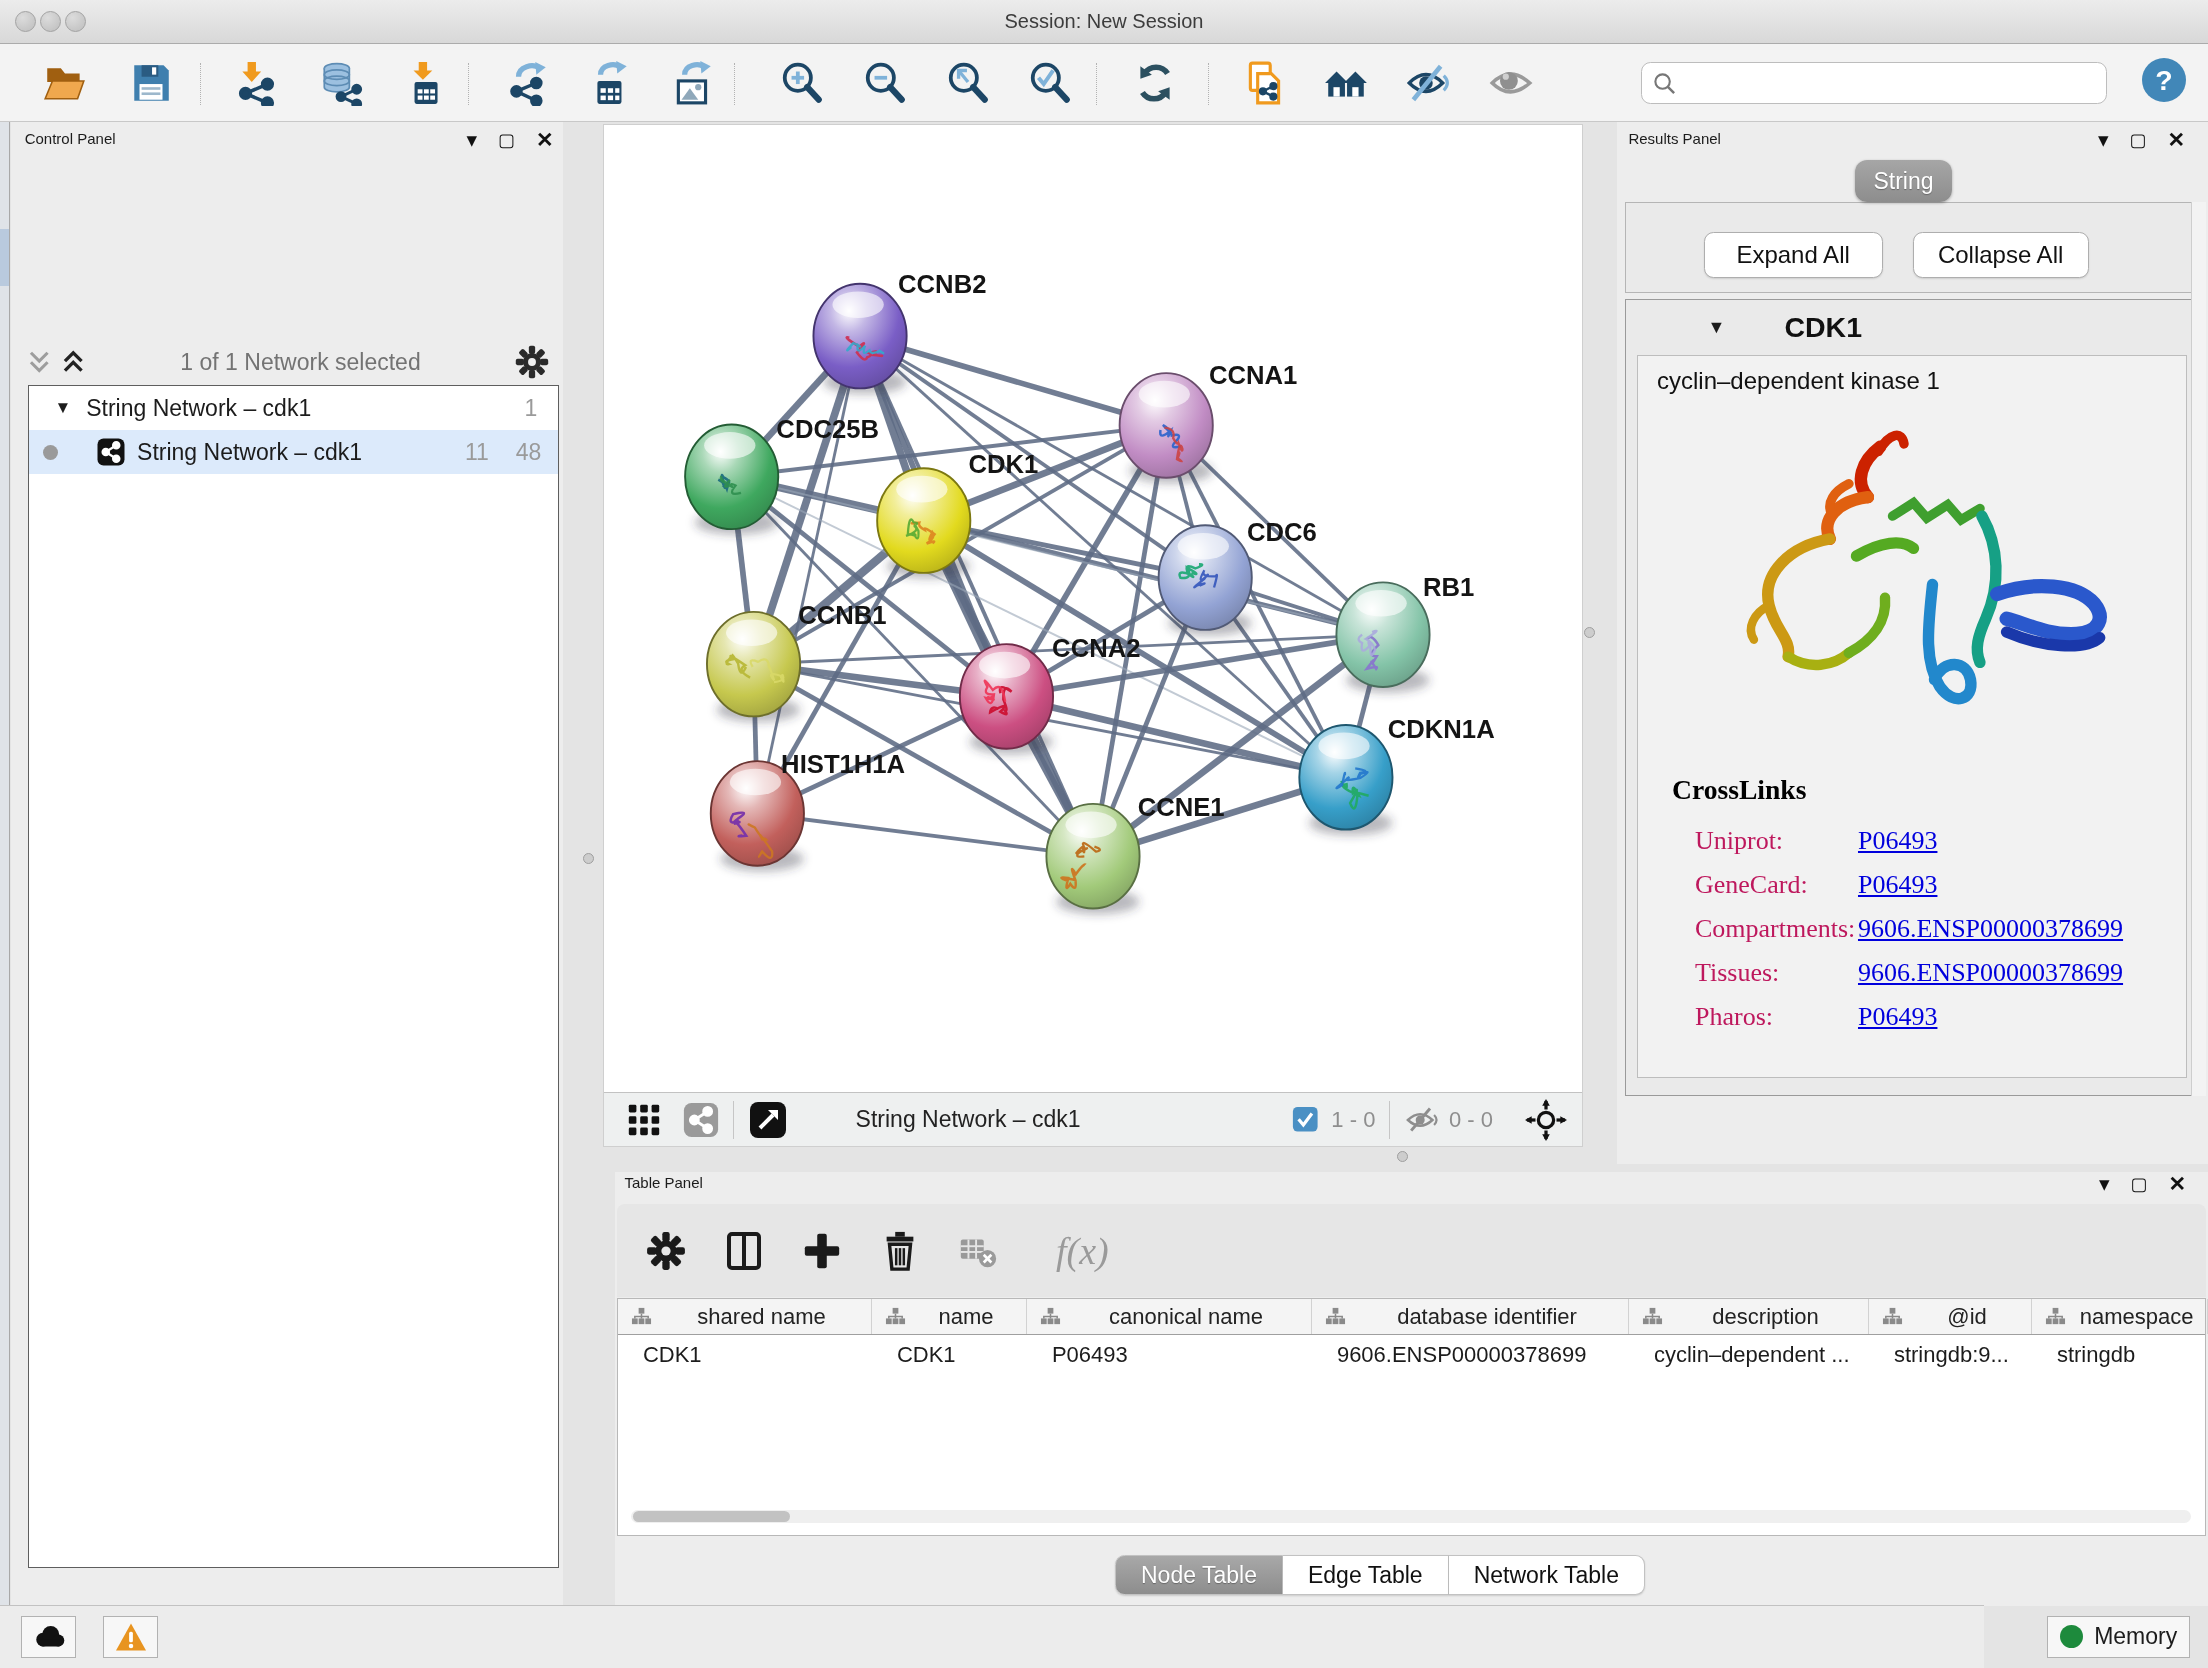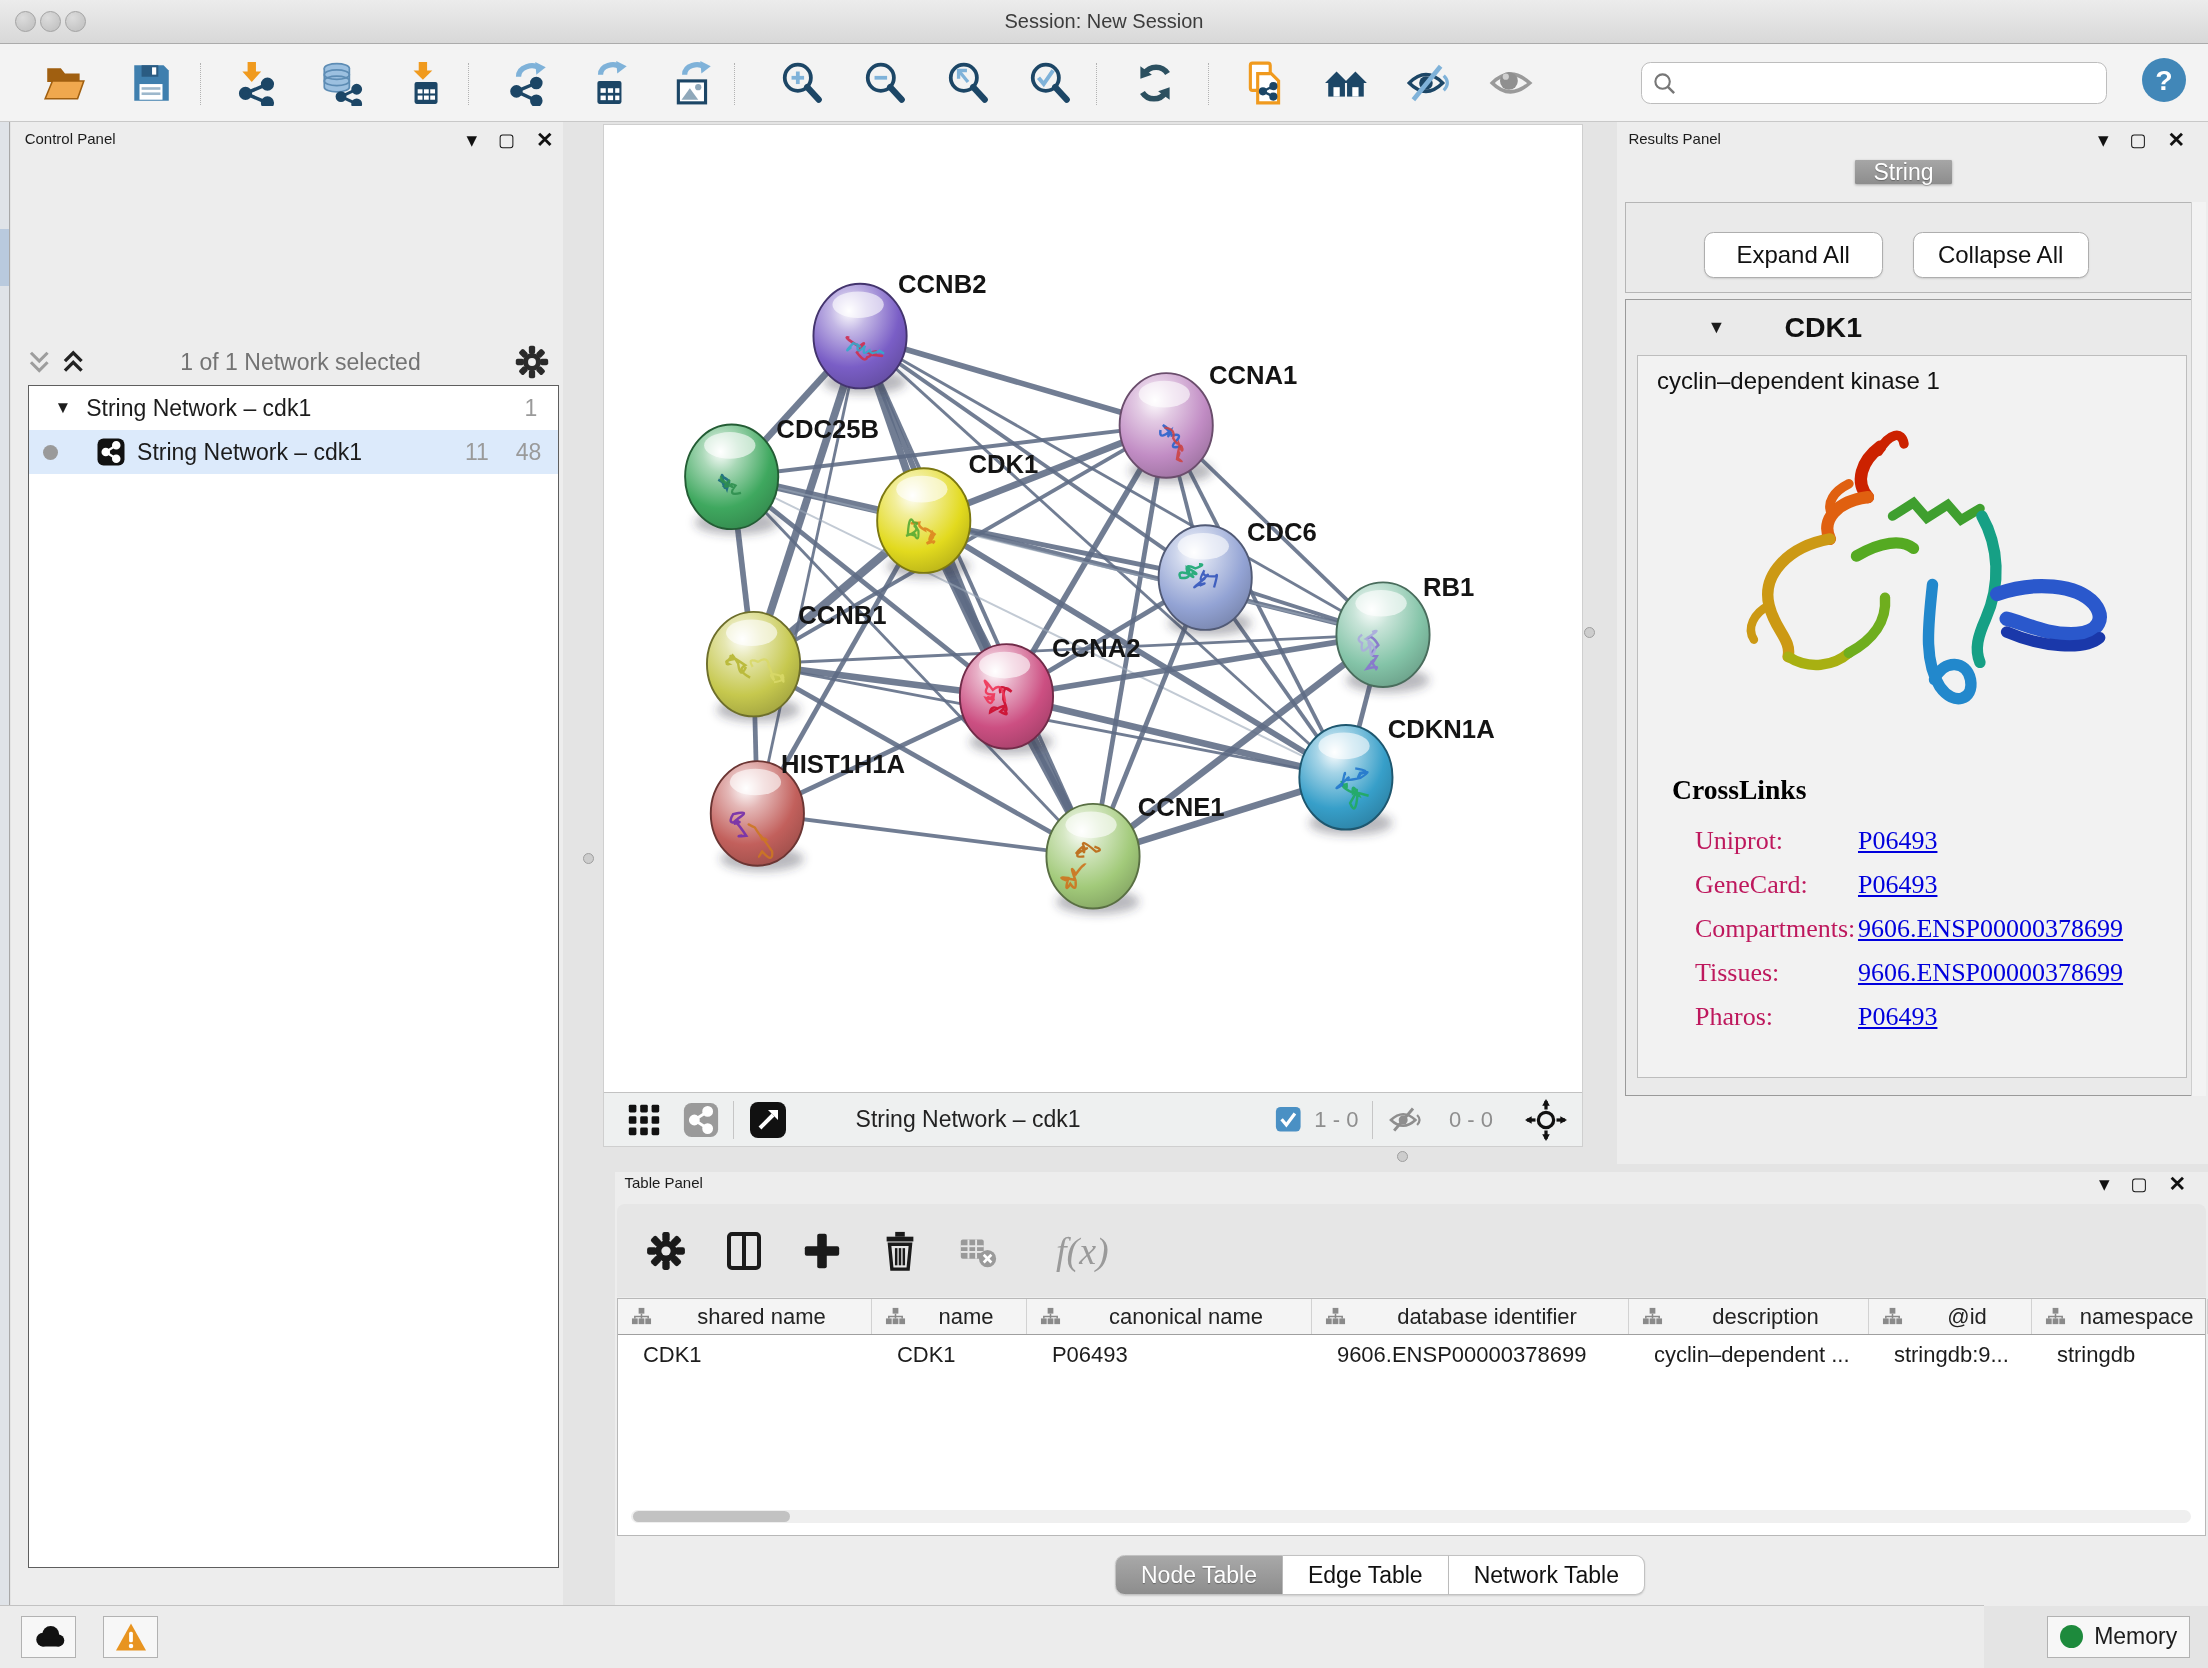--- a/index.html
+++ b/index.html
@@ -50,21 +50,21 @@
   #network-panel { left:603px; top:124px; width:980px; height:1023px; background:#fff; border:1px solid #cfcfcf; }
   #network-canvas { left:0; top:0; width:978px; height:967px; }
   #net-toolbar { left:0; top:967px; width:978px; height:54px; background:#eef0f0; border-top:1px solid #c2c2c2;
     display:flex; align-items:center; }
   #net-toolbar .vsep { height:38px; border-left:1px solid #c6c6c6; margin:0 13.3px; }
   #net-name { font-size:23px; color:#222; }
   .badge-num { font-size:22px; color:#8e8e8e; }
 
   
   #results-panel { left:1617px; top:122px; width:592px; height:1042px; background:#ededed; }
-  #rp-tab { left:238px; top:38px; width:97px; height:24px; border-radius:1px;
+  #rp-tab { left:238px; top:38px; width:97px; height:42px; border-radius:12px;
     background:linear-gradient(#a6a6a6,#8d8d8d); color:#fff; font-size:23px;
     display:flex; align-items:center; justify-content:center; box-shadow:0 1px 2.9px rgba(0,0,0,.3);
     text-shadow:0 1px 1px rgba(0,0,0,.3); z-index:3; }
   #rp-box1 { left:7.6px; top:80px; width:576px; height:91px; background:#eaeaea; border:1.9px solid #b5b5b5; }
   .rp-btn { top:28.5px; height:46px; background:#fff; border:1px solid #aeaeae; border-radius:9.5px;
     font-size:24px; display:flex; align-items:center; justify-content:center; color:#111;
     box-shadow:0 1px 1.9px rgba(0,0,0,.12); }
   #rp-card { left:7.6px; top:177px; width:576px; height:797px; background:#eaeaea; border:1.9px solid #9a9a9a; }
   #rp-card-header { left:0; top:0; width:100%; height:55px; display:flex; align-items:center; }
   #rp-symbol { font-size:28.5px; font-weight:bold; color:#111; }
@@ -638,21 +638,21 @@
           <polyline points="8,15 13,21 22,9" fill="none" stroke="#fff" stroke-width="3.4"></polyline>
         </svg>
       <span class="badge-num" style="margin-left:11.4px">1 - 0</span>
       <div class="vsep"></div>
       <svg width="36" height="36" viewBox="0 0 44 44">
           <path d="M6 22 Q21 8 36 22 Q21 36 6 22 z" fill="none" stroke="#8e8e8e" stroke-width="3"></path>
           <circle cx="21" cy="22" r="5.5" fill="#8e8e8e"></circle>
           <line x1="10" y1="35" x2="33" y2="8" stroke="#8e8e8e" stroke-width="3.6"></line>
           <path d="M38 16 q6 6 0 12" stroke="#8e8e8e" stroke-width="2.6" fill="none"></path>
         </svg>
-      <span class="badge-num" style="margin-left:27px">0 - 0</span>
+      <span class="badge-num" style="margin-left:10px">0 - 0</span>
       <svg width="42" height="42" viewBox="0 0 44 44" style="margin:0 15px 0 32px">
           <circle cx="22" cy="22" r="8" fill="none" stroke="#111" stroke-width="3.4"></circle>
           <g stroke="#111" stroke-width="3.4">
             <line x1="22" y1="2" x2="22" y2="11"></line>
             <line x1="22" y1="33" x2="22" y2="42"></line>
             <line x1="2" y1="22" x2="11" y2="22"></line>
             <line x1="33" y1="22" x2="42" y2="22"></line>
           </g>
           <g fill="#111">
             <polygon points="22,0 18,7 26,7"></polygon>

